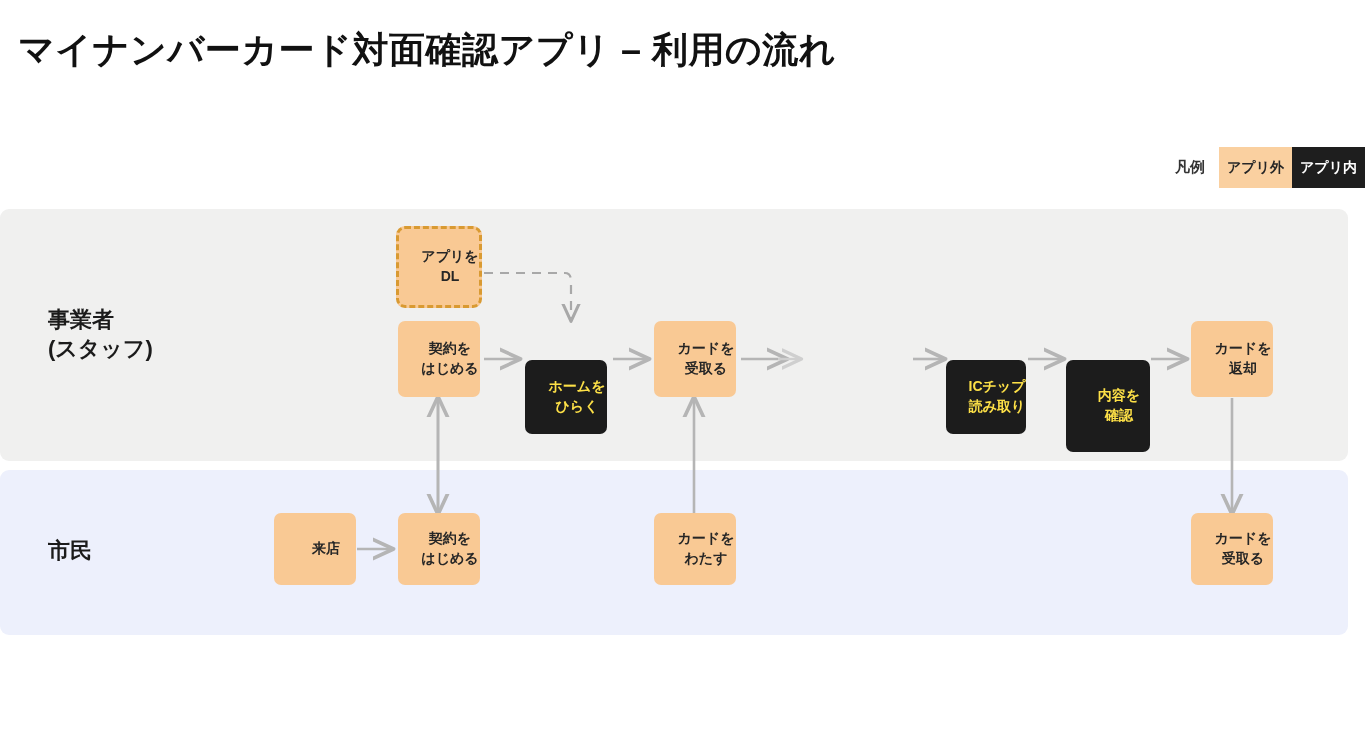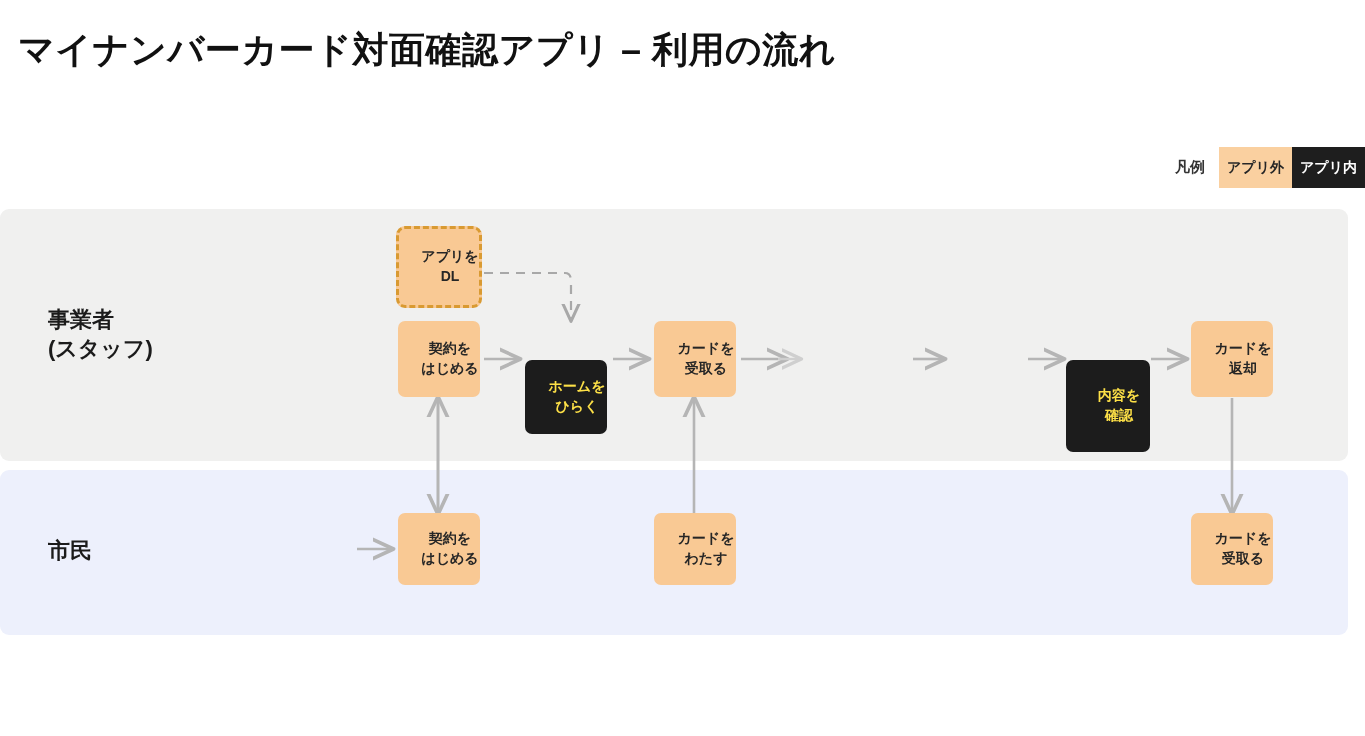--- a/index.html
+++ b/index.html
@@ -192,27 +192,30 @@
   <div class="node peach" style="left:398px; top:321px; width:82px; height:76px;">契約を
 はじめる</div>
 
   <div class="node dark" style="left:525px; top:322px; width:82px; height:74px;">ホームを
 ひらく</div>
 
   <div class="node peach" style="left:654px; top:321px; width:82px; height:76px;">カードを
 受取る</div>
 
 
+  <div class="node dark" style="left:946px; top:322px; width:80px; height:74px;">ICチップ
+読み取り</div>
 
   <div class="node dark" style="left:1066px; top:322px; width:84px; height:92px;">内容を
 確認</div>
 
   <div class="node peach" style="left:1191px; top:321px; width:82px; height:76px;">カードを
 返却</div>
 
+  <div class="node peach" style="left:274px; top:513px; width:82px; height:72px;">来店</div>
 
   <div class="node peach" style="left:398px; top:513px; width:82px; height:72px;">契約を
 はじめる</div>
 
   <div class="node peach" style="left:654px; top:513px; width:82px; height:72px;">カードを
 わたす</div>
 
   <div class="node peach" style="left:1191px; top:513px; width:82px; height:72px;">カードを
 受取る</div>
 

